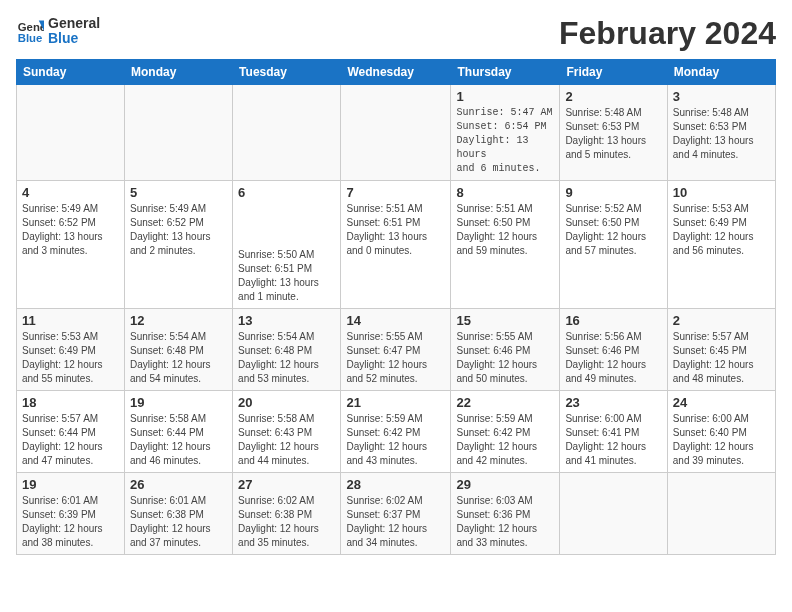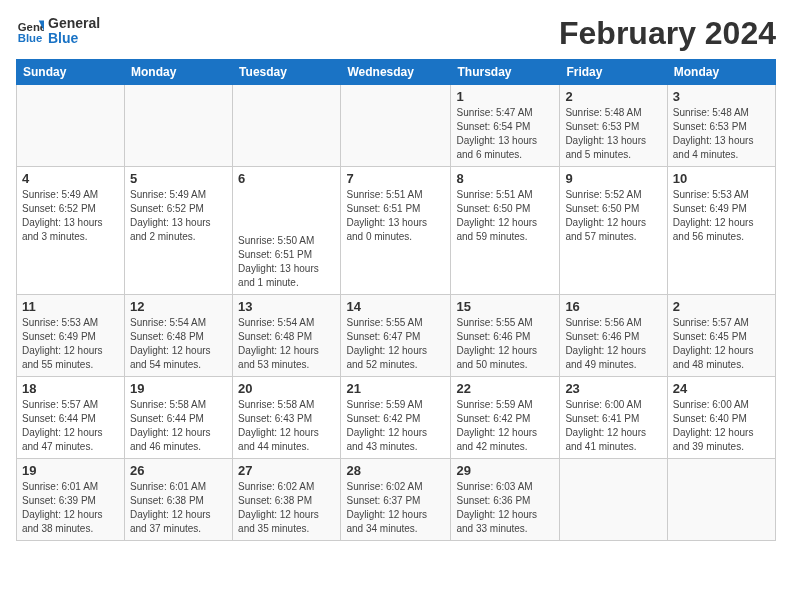--- a/index.html
+++ b/index.html
@@ -115,21 +115,21 @@
       </tr>
   </thead>
   <tbody id="calendar-body">
   <tr>
         <td class="empty-cell"></td>
         <td class="empty-cell"></td>
         <td class="empty-cell"></td>
         <td class="empty-cell"></td>
         <td>
           <div class="day-number">1</div>
-          <div class="day-info" style="white-space: pre-line;">Sunrise: 5:47 AM
+          <div class="day-info" style="white-space: pre-line; font-family: Liberation Mono, monospace;">Sunrise: 5:47 AM
 Sunset: 6:54 PM
 Daylight: 13 hours
 and 6 minutes.</div>
         </td>
         <td>
           <div class="day-number">2</div>
           <div class="day-info" style="white-space: pre-line;">Sunrise: 5:48 AM
 Sunset: 6:53 PM
 Daylight: 13 hours
 and 5 minutes.</div>

